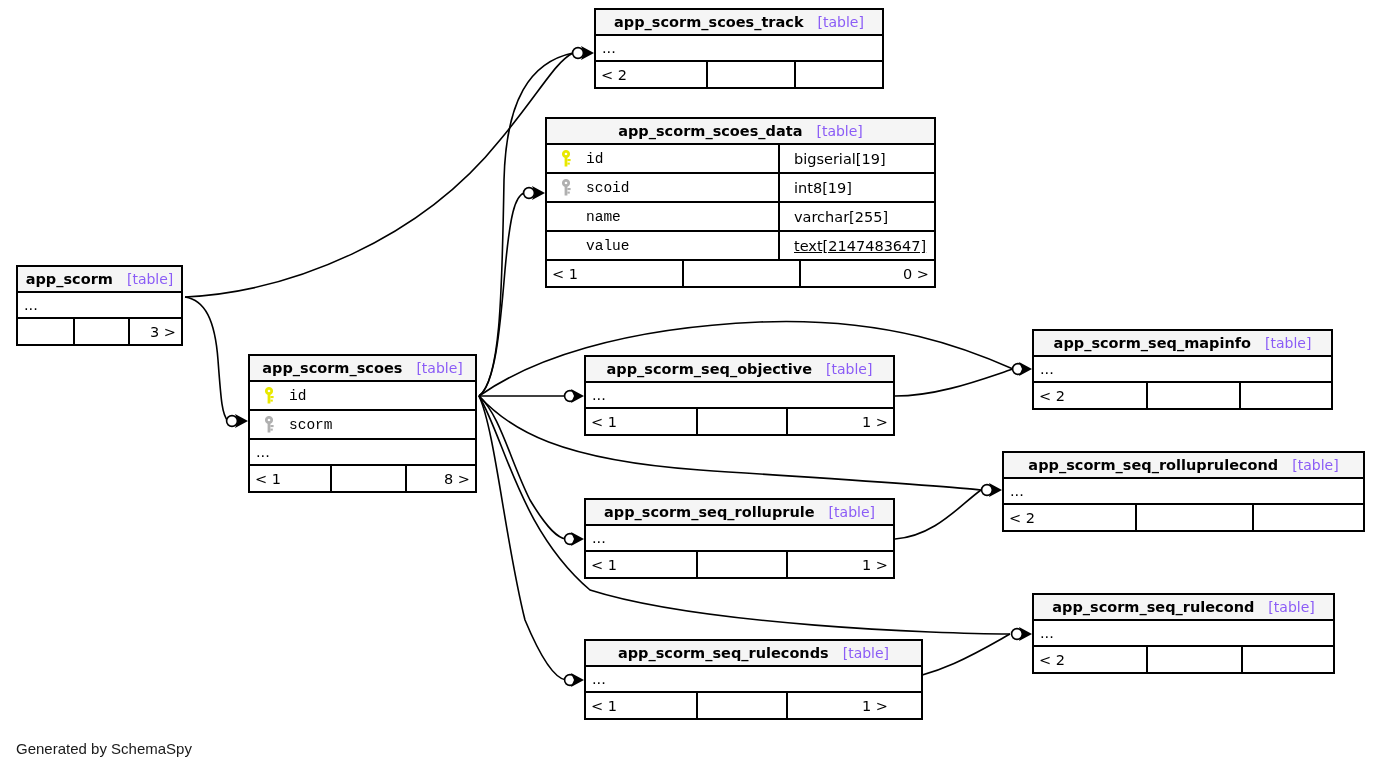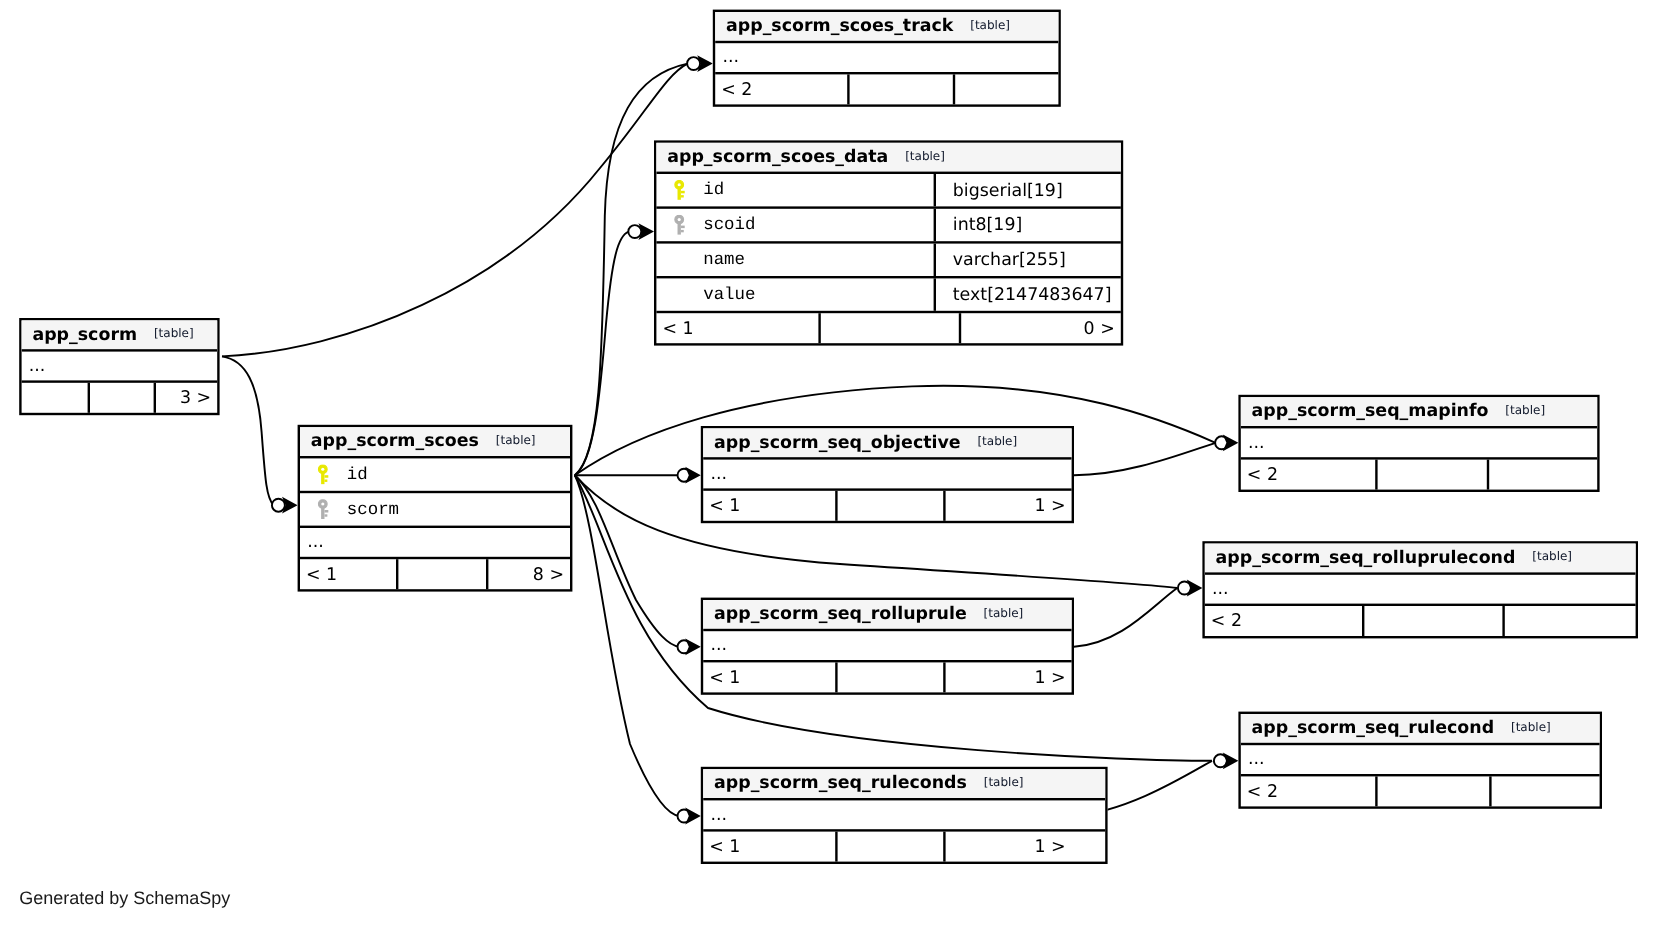--- a/index.html
+++ b/index.html
@@ -31,36 +31,36 @@
     position: absolute;
     border: 2px solid #000000;
     background: #ffffff;
     box-sizing: border-box;
     font-size: 14.5px;
     color: #000000;
   }
   .tbl-title {
     display: flex;
     align-items: center;
-    justify-content: flex-start;
+    justify-content: center;
     background: #f5f5f5;
     border-bottom: 2px solid #000000;
     padding: 3px 9px 4px 9px;
     height: 26px;
     box-sizing: border-box;
   }
   .tbl-name {
     font-weight: bold;
     font-size: 14.5px;
     white-space: nowrap;
   }
   .tbl-tag {
-    font-size: 10px;
+    font-size: 14px;
     font-weight: normal;
-    color: #0f172a;
+    color: #8b5cf6;
     padding-left: 14px;
     white-space: nowrap;
   }
   .tbl-row {
     display: flex;
     align-items: center;
     height: 29px;
     border-bottom: 2px solid #000000;
     box-sizing: border-box;
     padding-left: 9px;
@@ -233,21 +233,21 @@
           <span class="row-type" style="width: 140px;">int8[19]</span>
         </div>
         <div class="tbl-row">
           <span class="row-key"></span>
           <span class="row-colname">name</span>
           <span class="row-type" style="width: 140px;">varchar[255]</span>
         </div>
         <div class="tbl-row">
           <span class="row-key"></span>
           <span class="row-colname">value</span>
-          <span class="row-type" style="width: 140px;">text[2147483647]</span>
+          <span class="row-type" style="width: 140px; text-decoration: underline;">text[2147483647]</span>
         </div>
         <div class="tbl-footer">
           <div class="foot-cell foot-left" style="width: 135px;">&lt; 1</div>
           <div class="foot-cell foot-mid" style="width: 117px;"></div>
           <div class="foot-cell foot-right" style="width: 135px;">0 &gt;</div>
         </div>
       </div>
       <div class="table-node" style="left: 16px; top: 265px; width: 167px;">
         <div class="tbl-title">
           <span class="tbl-name">app_scorm</span>

